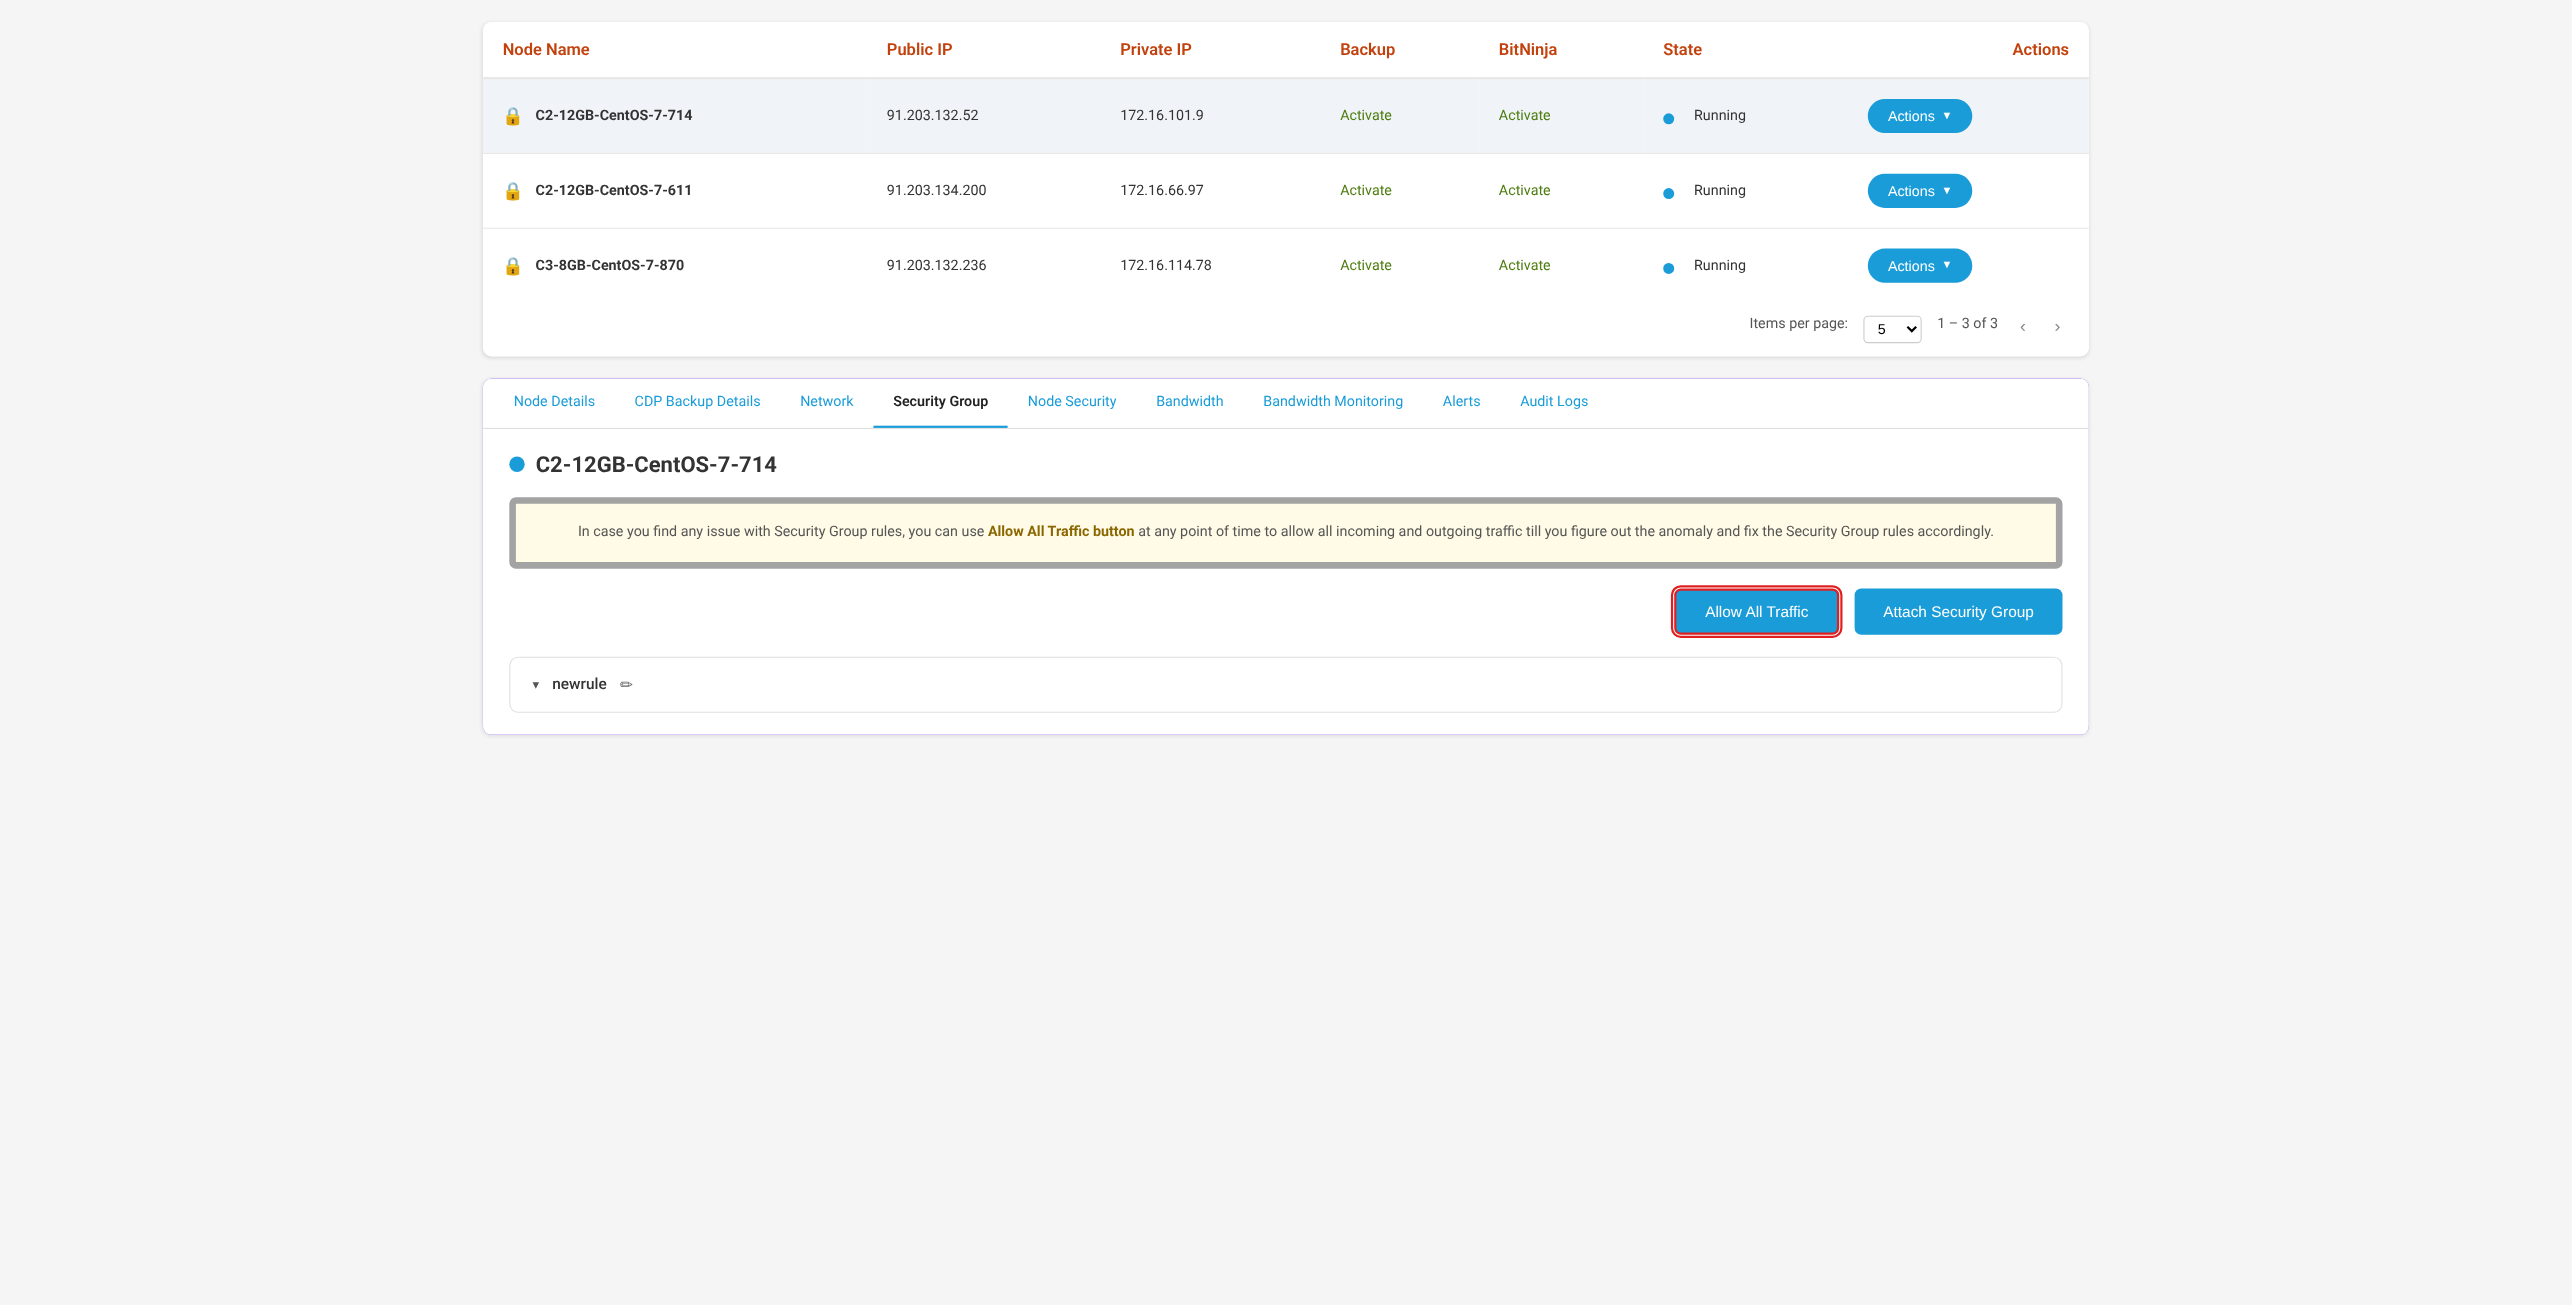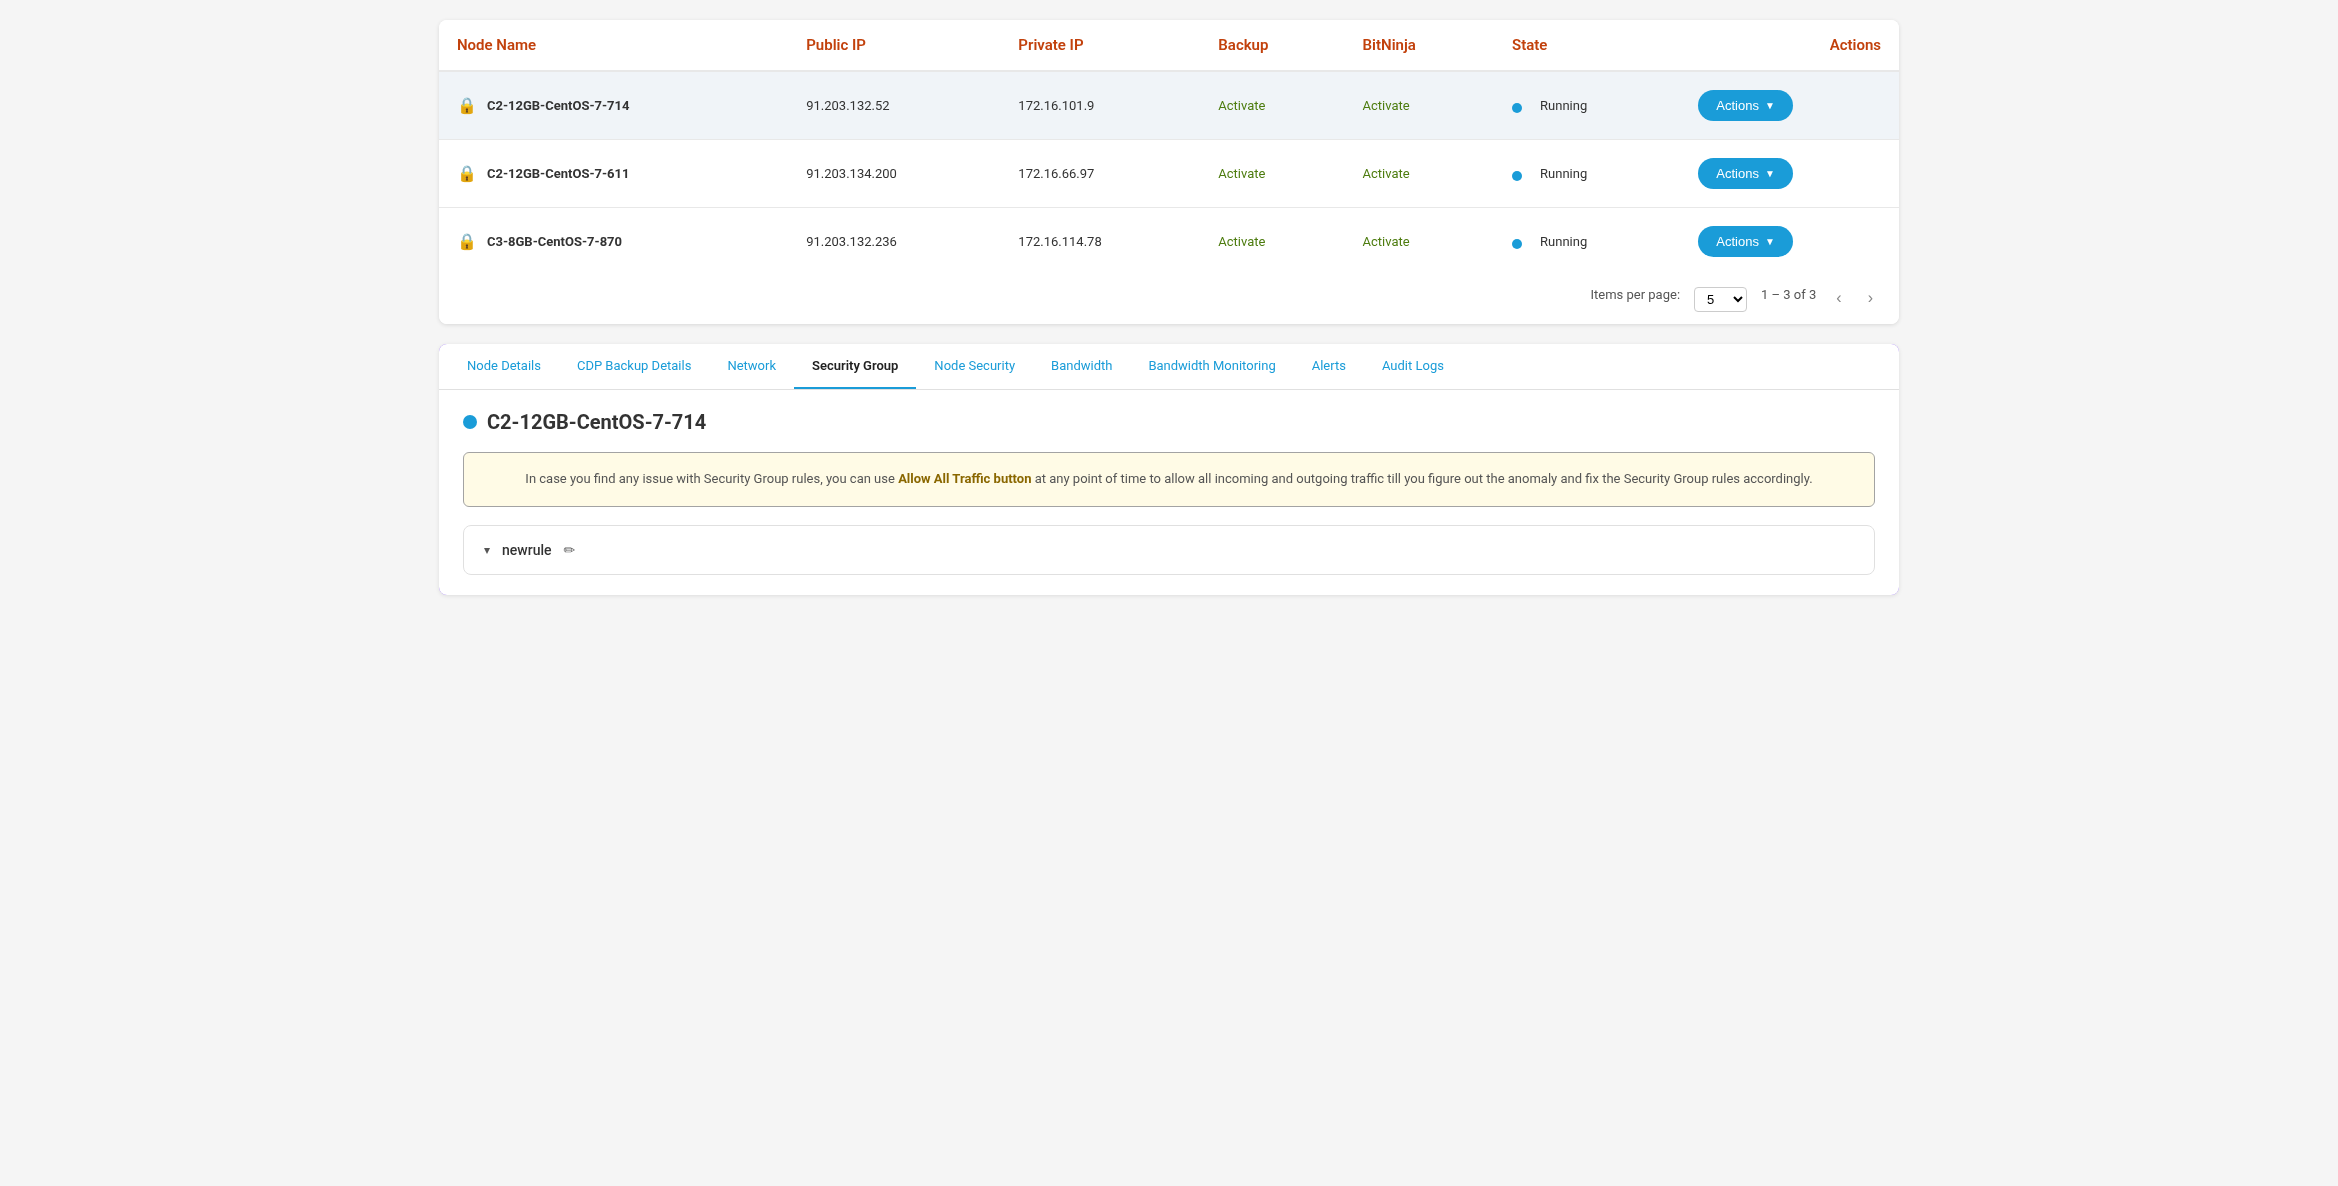--- a/index.html
+++ b/index.html
@@ -168,21 +168,21 @@
       width: 14px;
       height: 14px;
       border-radius: 50%;
       background: #1a9cd8;
       flex-shrink: 0;
     }
 
     
     .warning-banner {
       background: #fffbe6;
-      border: 1px solid #a3a3a3;
+      border: 6px solid #a3a3a3;
       border-radius: 6px;
       padding: 16px 20px;
       font-size: 13px;
       color: #555;
       line-height: 1.6;
       text-align: center;
       margin-bottom: 18px;
     }
     .warning-banner strong {
       color: #8a6700;
@@ -376,20 +376,24 @@
 
       <div class="node-title">
         <div class="node-title-dot"></div>
         <span>C2-12GB-CentOS-7-714</span>
       </div>
 
       <div class="warning-banner">
         <span>In case you find any issue with Security Group rules, you can use </span><strong>Allow All Traffic button</strong><span> at any point of time to allow all incoming and outgoing traffic till you figure out the anomaly and fix the Security Group rules accordingly.</span>
       </div>
 
+      <div class="action-buttons-row">
+        <button class="btn-allow-traffic">Allow All Traffic</button>
+        <button class="btn-attach-security">Attach Security Group</button>
+      </div>
 
       <div class="rule-card">
         <span class="chevron">▾</span>
         <span class="rule-name">newrule</span>
         <span class="edit-icon">✏</span>
       </div>
     </div>
   </div>
 </div>
 

